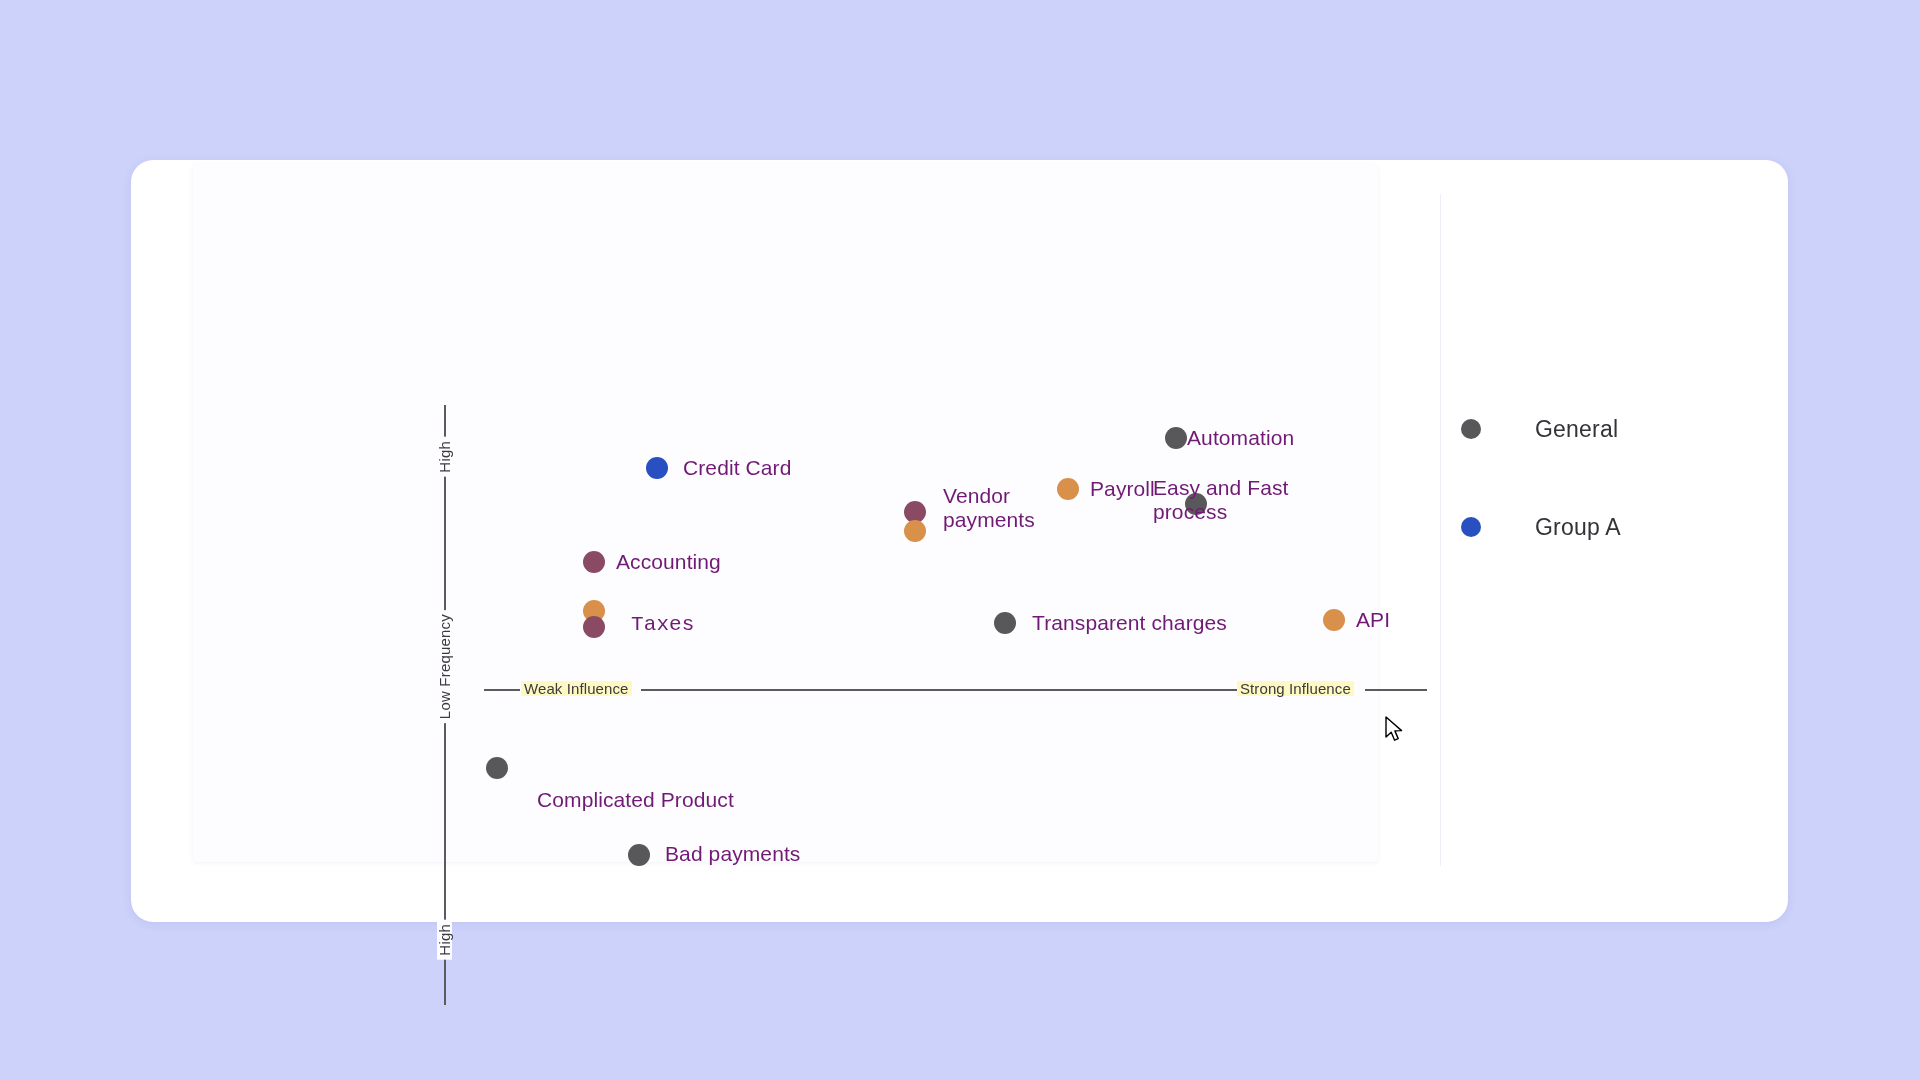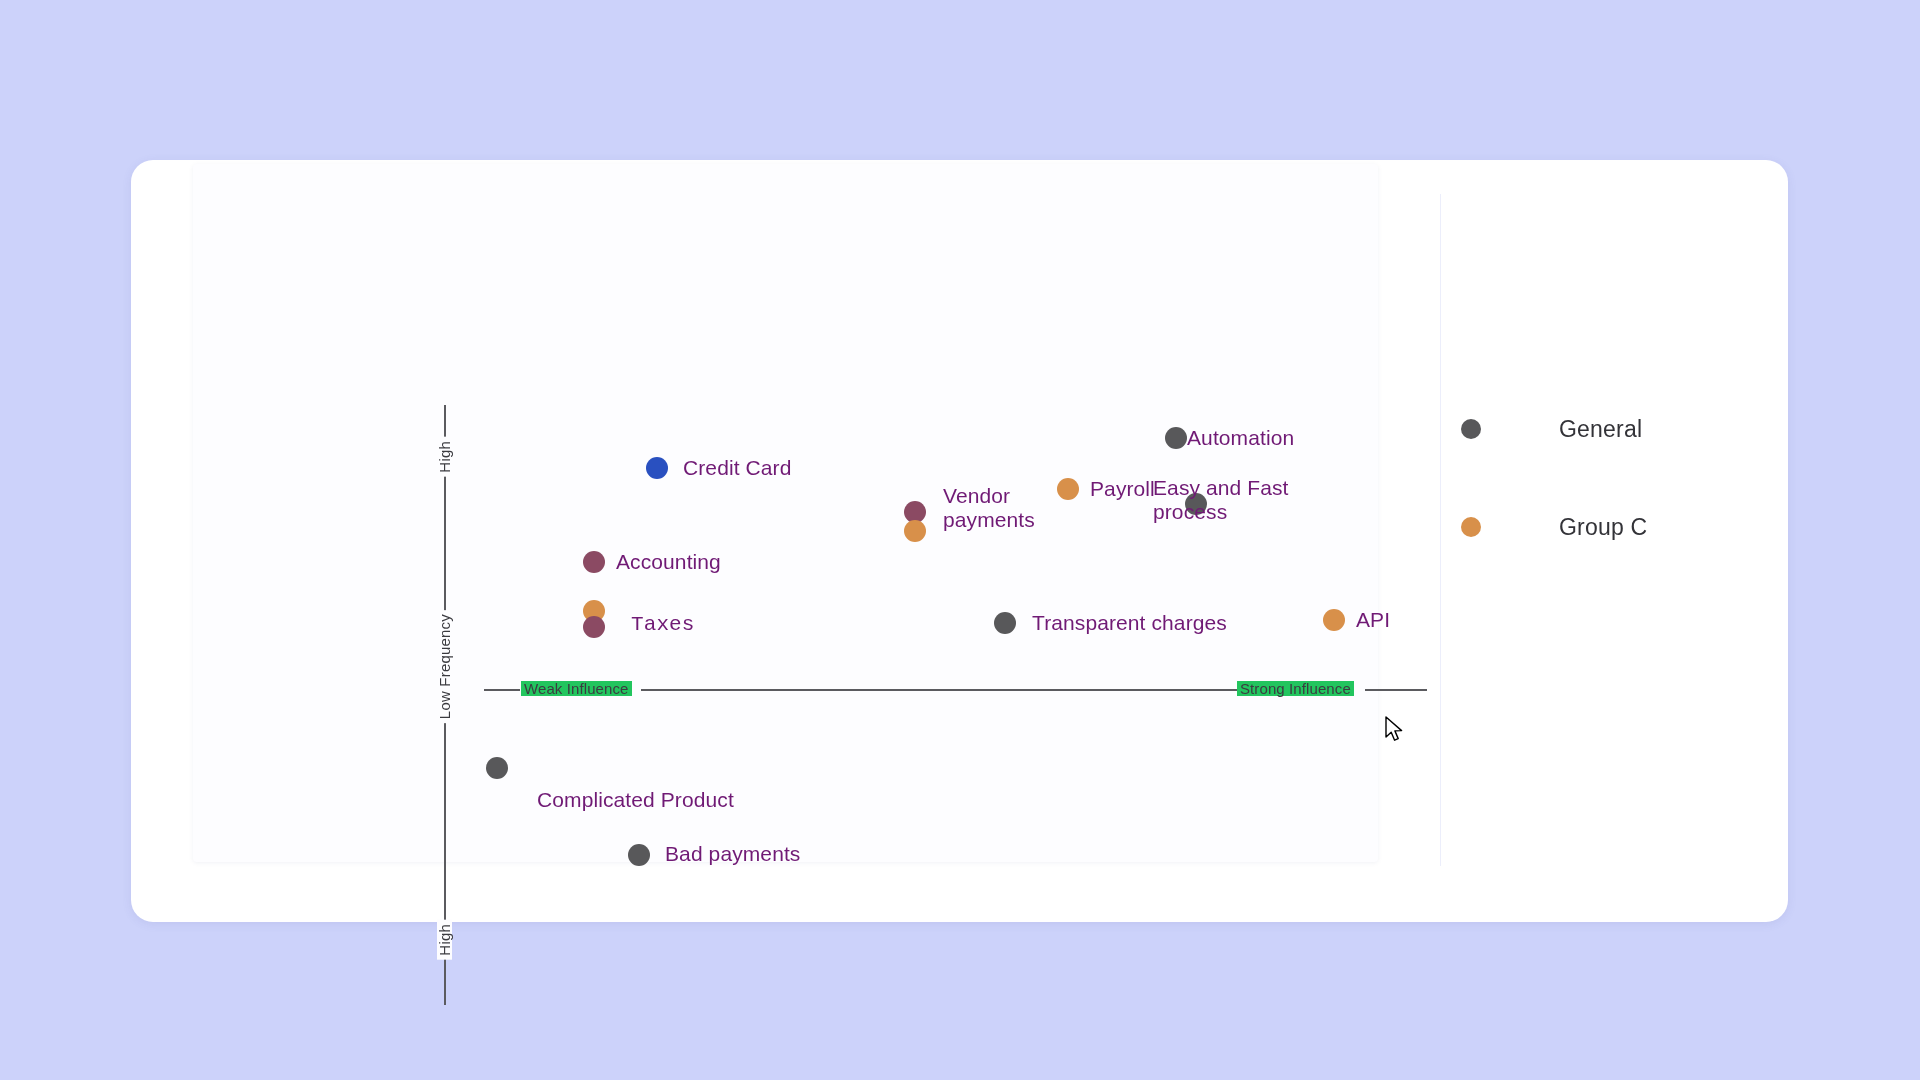--- a/index.html
+++ b/index.html
@@ -120,21 +120,21 @@
   #y-label-high-bottom {
     left: 306px;
     top: 760px;
   }
 
   .axis-label-horizontal {
     position: absolute;
     font-size: 15px;
     color: #3b3b40;
     letter-spacing: 0.1px;
-    background: #22c55e;
+    background: #fef9c3;
     padding: 0 3px;
     line-height: 1;
     white-space: nowrap;
   }
 
   #x-label-weak {
     left: 390px;
     top: 521px;
   }
 
@@ -173,21 +173,21 @@
   }
 
   .legend-swatch {
     width: 20px;
     height: 20px;
     border-radius: 50%;
     flex: 0 0 auto;
   }
 
   .legend-label {
-    margin-left: 78px;
+    margin-left: 54px;
     font-size: 23px;
     color: #333338;
     letter-spacing: 0.2px;
   }
 
   
   #mouse-cursor {
     position: absolute;
     left: 1385px;
     top: 716px;
@@ -251,22 +251,22 @@
         <div class="point-label" style="left: 534px; top: 682px;">Bad payments</div>
       </div>
   </div>
 
   <div id="legend">
       <div class="legend-item">
         <span class="legend-swatch" style="background: rgb(88, 88, 90);"></span>
         <span class="legend-label">General</span>
       </div>
       <div class="legend-item">
-        <span class="legend-swatch" style="background: rgb(216, 144, 74);"></span>
-        <span class="legend-label">Group C</span>
+        <span class="legend-swatch" style="background: rgb(41, 80, 192);"></span>
+        <span class="legend-label">Group A</span>
       </div>
     </div>
 
 </div>
 
 <svg id="mouse-cursor" viewBox="0 0 20 28">
   <path d="M1 1 L1 21 L6.2 16.2 L9.6 24.2 L13.2 22.6 L9.9 14.9 L16.6 14.6 Z" fill="#ffffff" stroke="#000000" stroke-width="1.4" stroke-linejoin="round"></path>
 </svg>
 
 </body></html>

